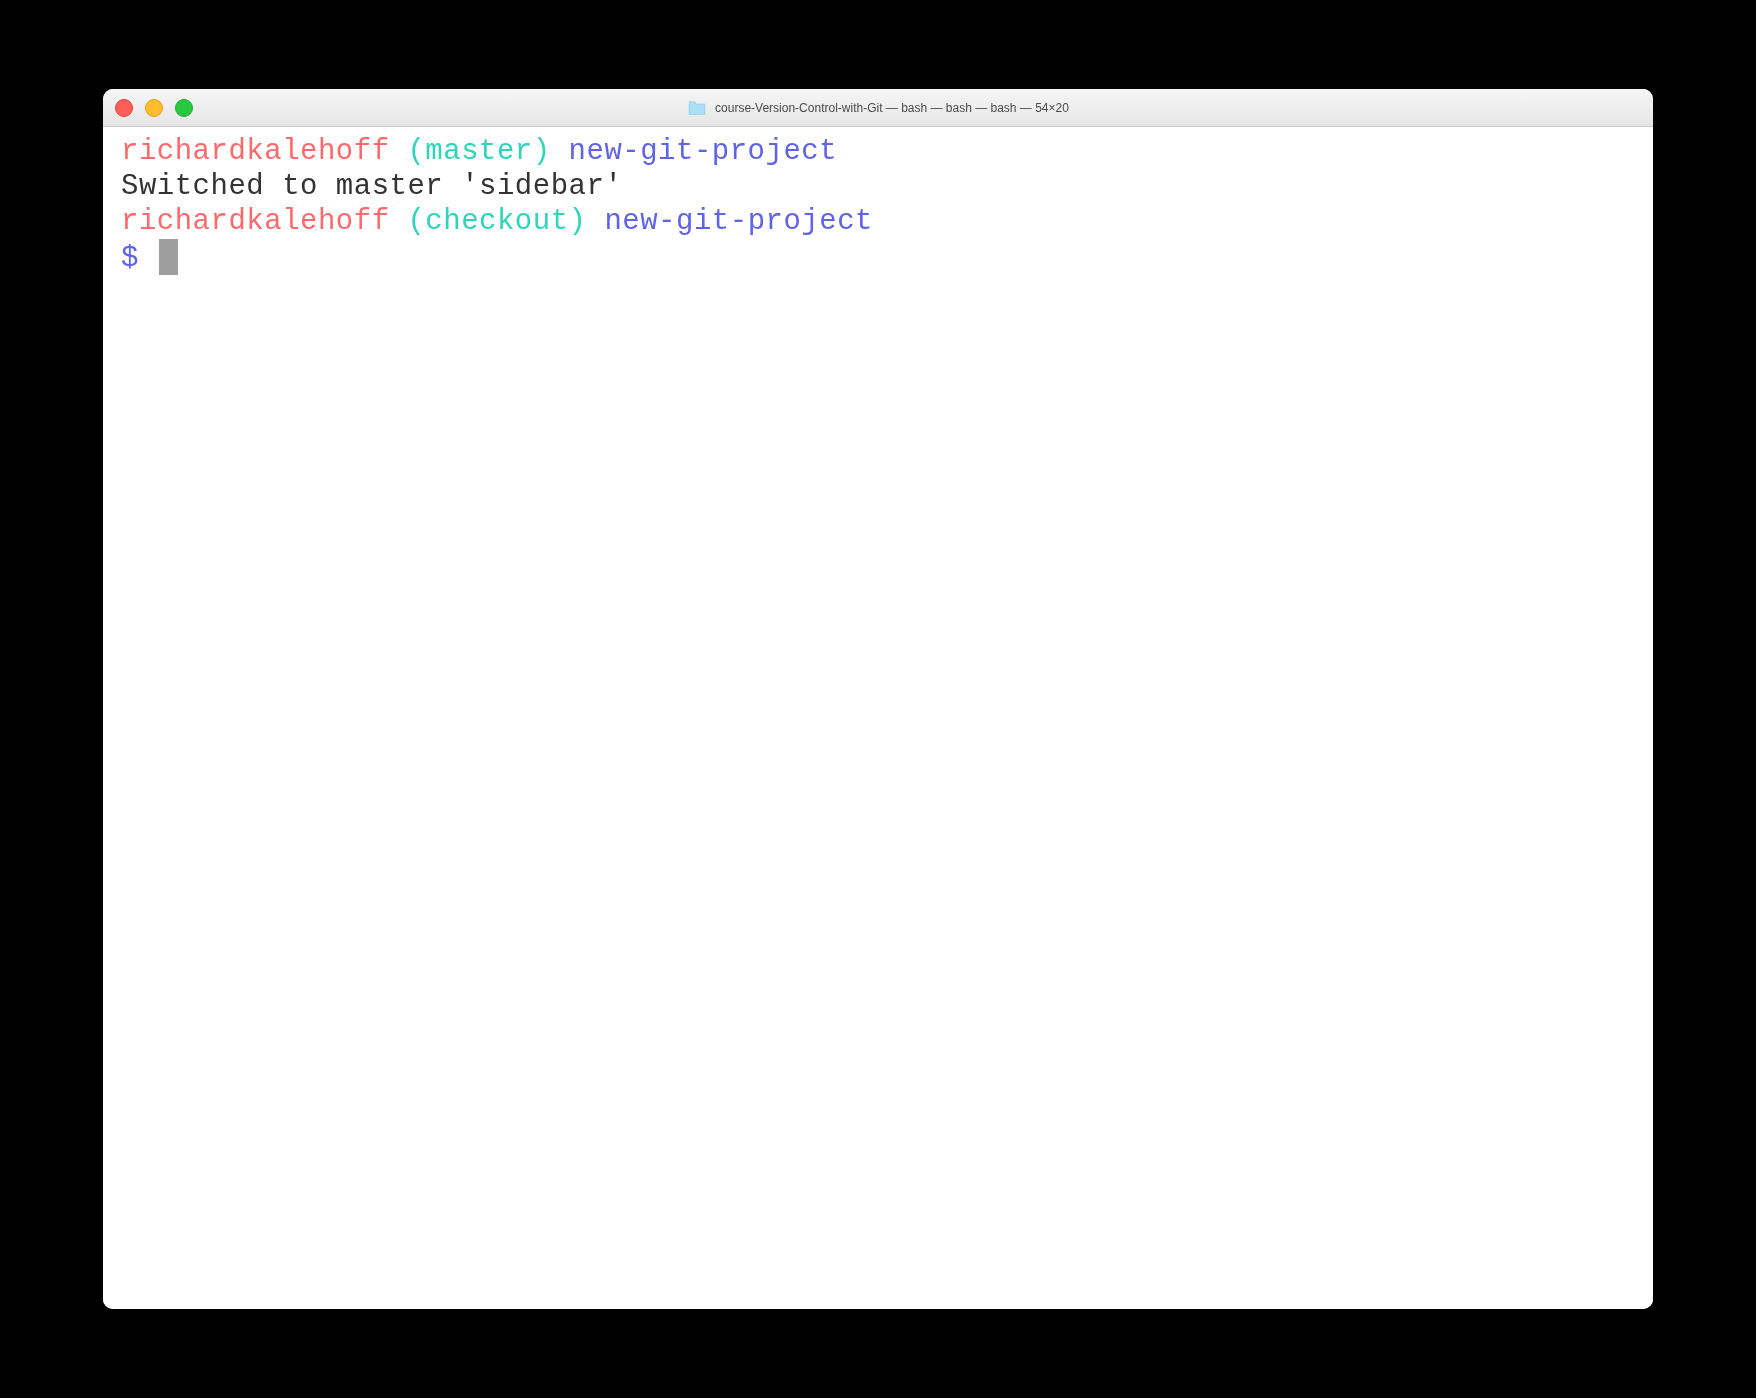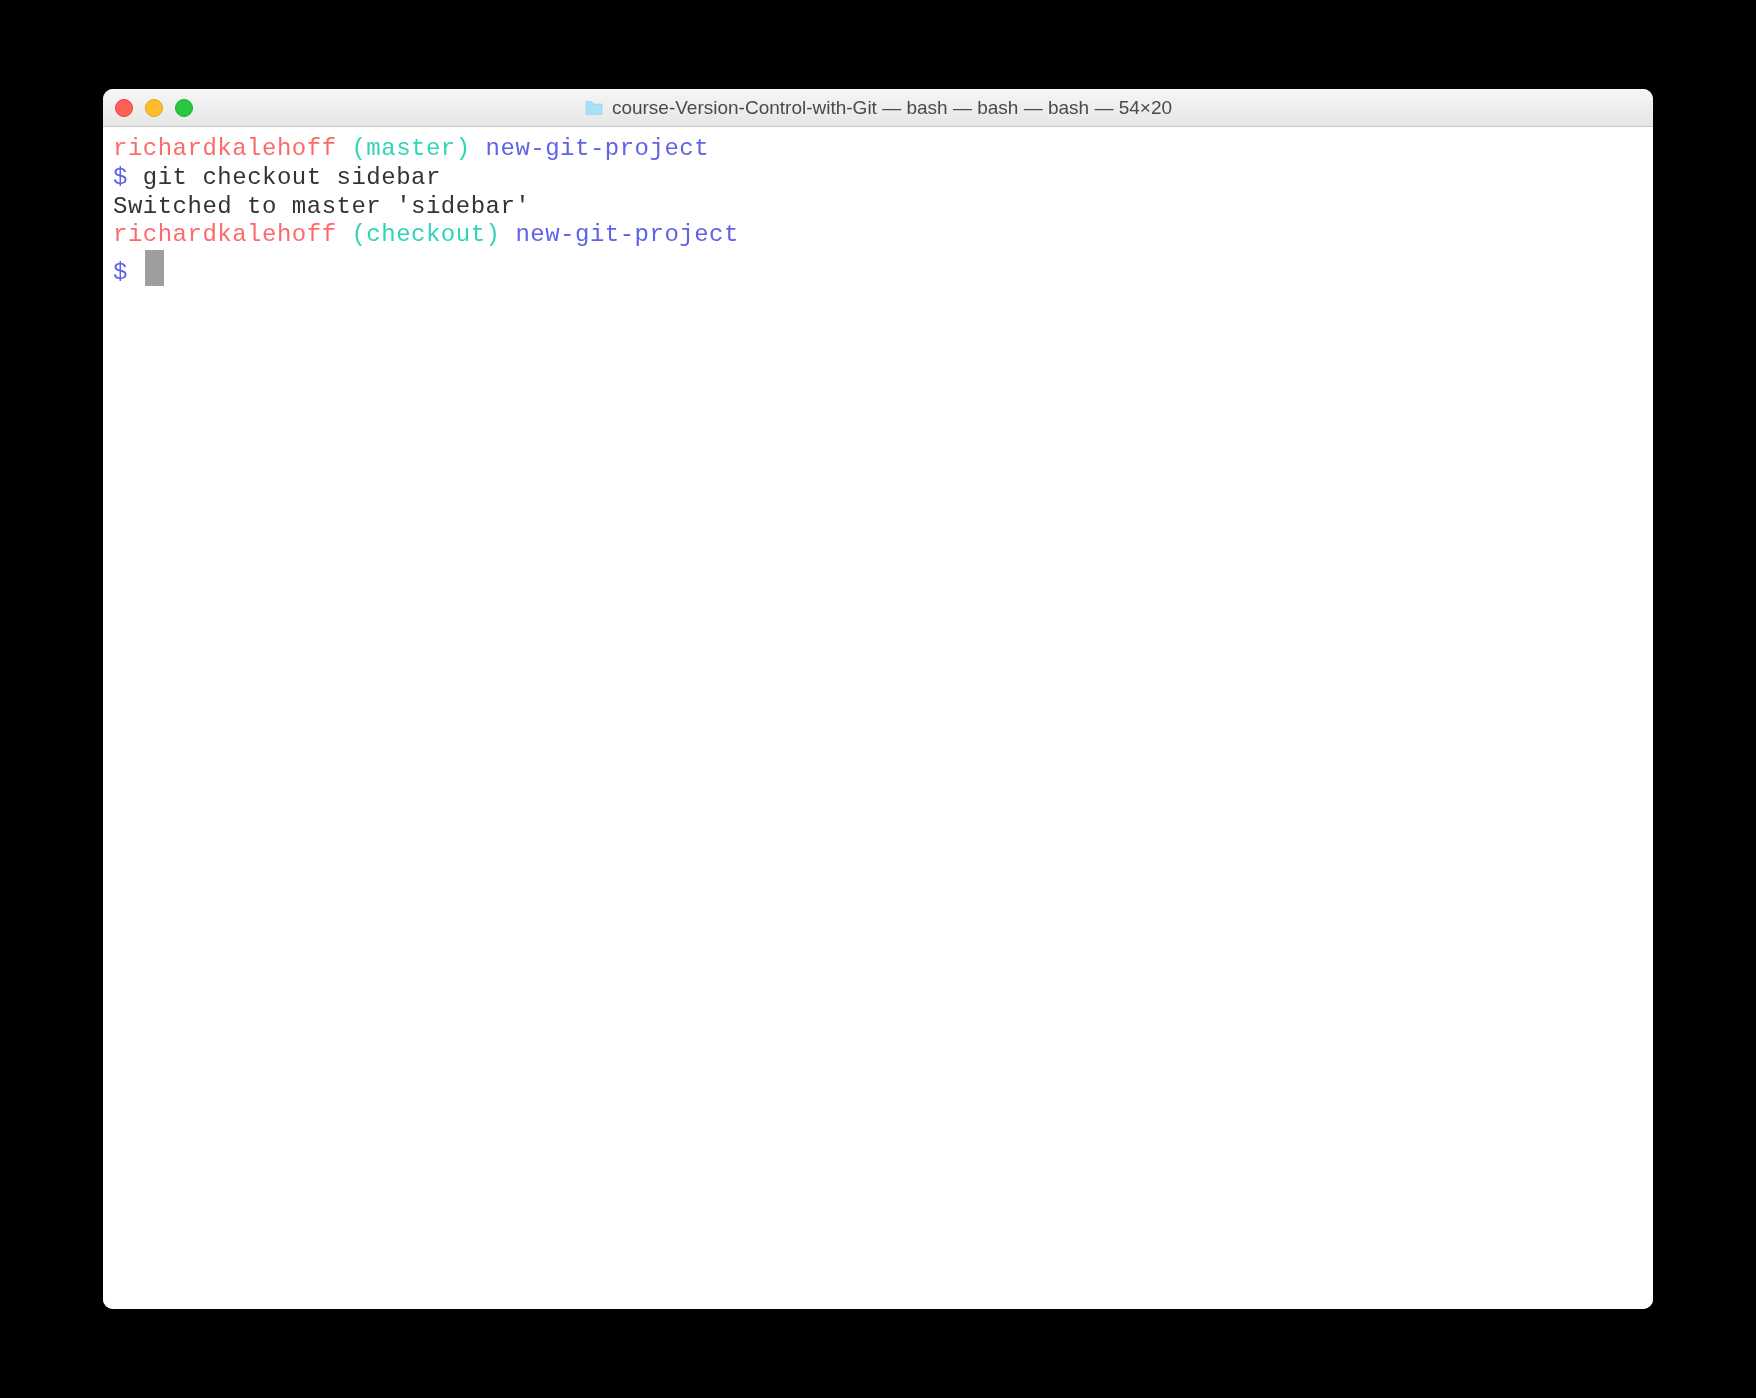--- a/index.html
+++ b/index.html
@@ -78,30 +78,30 @@
     }
 
     .folder-icon {
       width: 20px;
       height: 16px;
       fill: #7cc8f0;
     }
 
     .title-text {
       font-family: -apple-system, "Helvetica Neue", Arial, sans-serif;
-      font-size: 19px;
+      font-size: 12px;
       color: #4a4a4a;
       font-weight: 400;
     }
 
     .terminal-body {
       flex: 1;
       background: #ffffff;
-      padding: 8px 10px;
-      font-size: 24px;
+      padding: 8px 18px;
+      font-size: 29px;
       line-height: 1.2;
       font-family: "Menlo", "Monaco", "Courier New", monospace;
       letter-spacing: 0.5px;
     }
 
     .terminal-line {
       white-space: pre;
     }
 
     .user {
@@ -153,18 +153,17 @@
     </div>
     <div class="title-text-container">
       <svg class="folder-icon" viewBox="0 0 24 20">
         <path d="M2 2 L9 2 L11 5 L22 5 L22 18 L2 18 Z" fill="#a9dff7" stroke="#7cbde0" stroke-width="0.5"></path>
       </svg>
       <span class="title-text">course-Version-Control-with-Git — bash — bash — bash — 54×20</span>
     </div>
   </div>
   <div class="terminal-body">
     <div class="terminal-line"><span class="user">richardkalehoff</span> <span class="branch-paren">(</span><span class="branch-name">master</span><span class="branch-paren">)</span> <span class="dir">new-git-project</span></div>
-    <div class="terminal-line"><span class="prompt-symbol">$</span> <span class="command-text">git checkout sidebar</span></div>
     <div class="terminal-line"><span class="output-text">Switched to master 'sidebar'</span></div>
     <div class="terminal-line"><span class="user">richardkalehoff</span> <span class="branch-paren">(</span><span class="branch-name">checkout</span><span class="branch-paren">)</span> <span class="dir">new-git-project</span></div>
     <div class="terminal-line"><span class="prompt-symbol">$</span> <span class="cursor"></span></div>
   </div>
 </div>
 
 </body></html>

